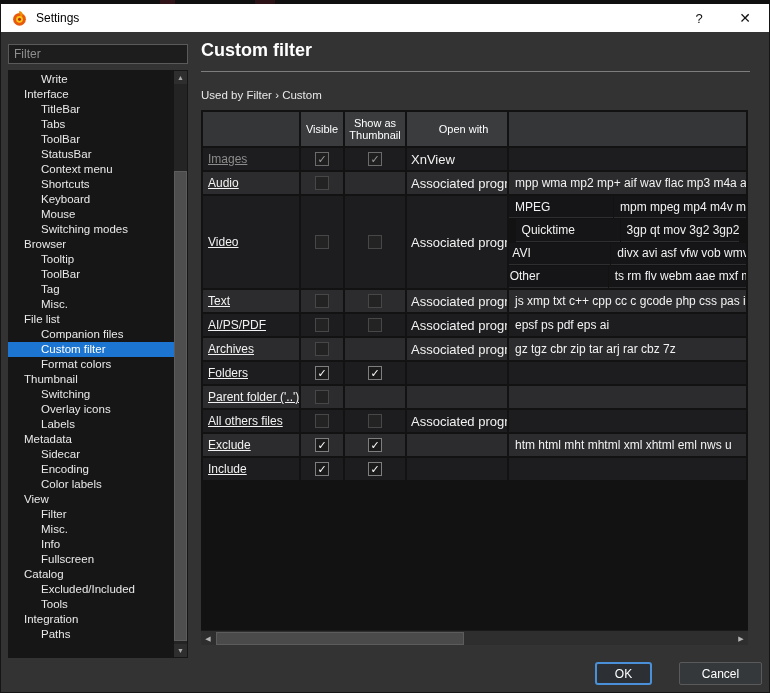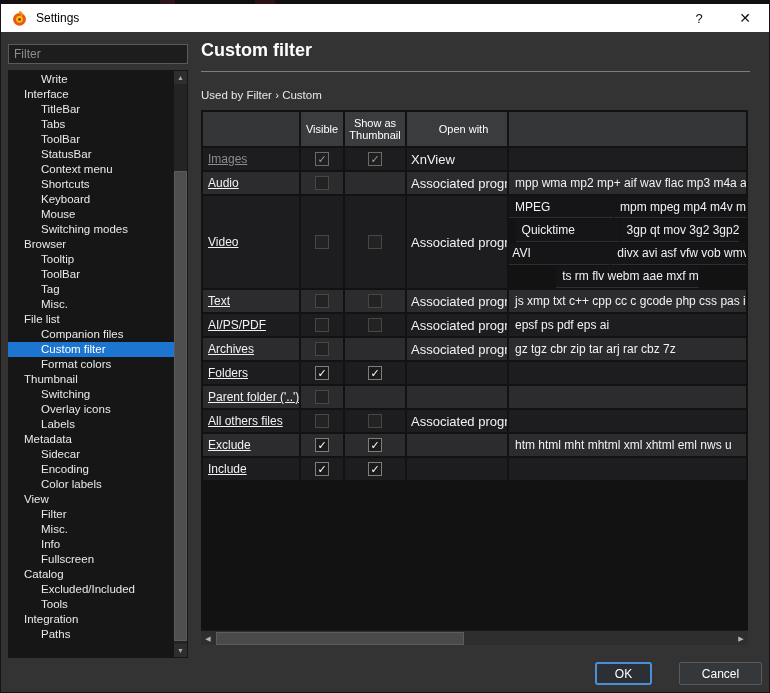--- a/index.html
+++ b/index.html
@@ -221,20 +221,21 @@
             </div>
             <div class="subrow">
               <div class="subcell sub-label">Quicktime</div>
               <div class="subcell sub-ext">3gp qt mov 3g2 3gp2</div>
             </div>
             <div class="subrow">
               <div class="subcell sub-label">AVI</div>
               <div class="subcell sub-ext">divx avi asf vfw vob wmv</div>
             </div>
             <div class="subrow">
+              <div class="subcell sub-label">Other</div>
               <div class="subcell sub-ext">ts rm flv webm aae mxf m</div>
             </div>
           </div>
         </div>
         <div class="trow light row-std">
           <div class="cell c-name">Text</div>
           <div class="cell c-vis">
             <span class="cb unchecked"></span>
           </div>
           <div class="cell c-thb">

